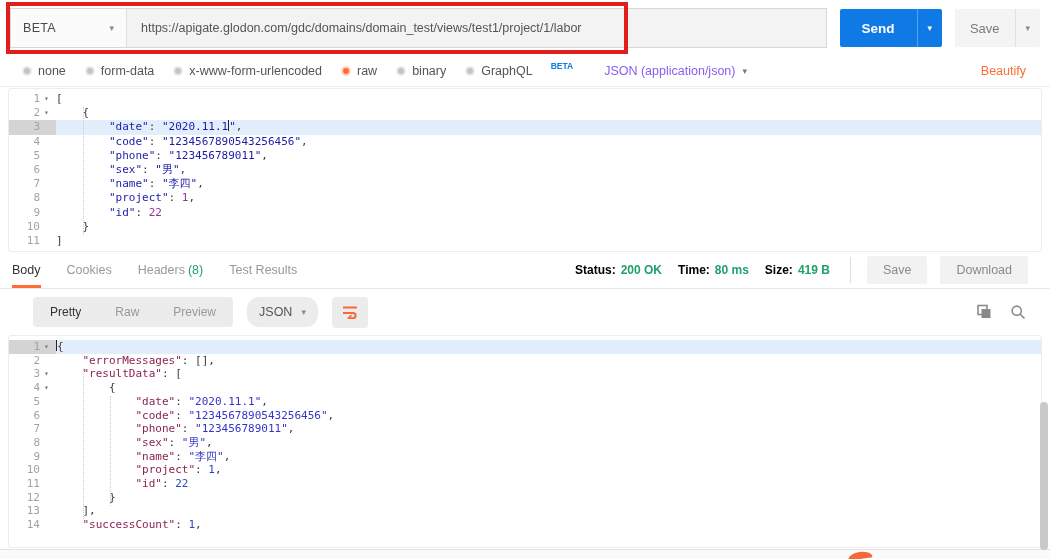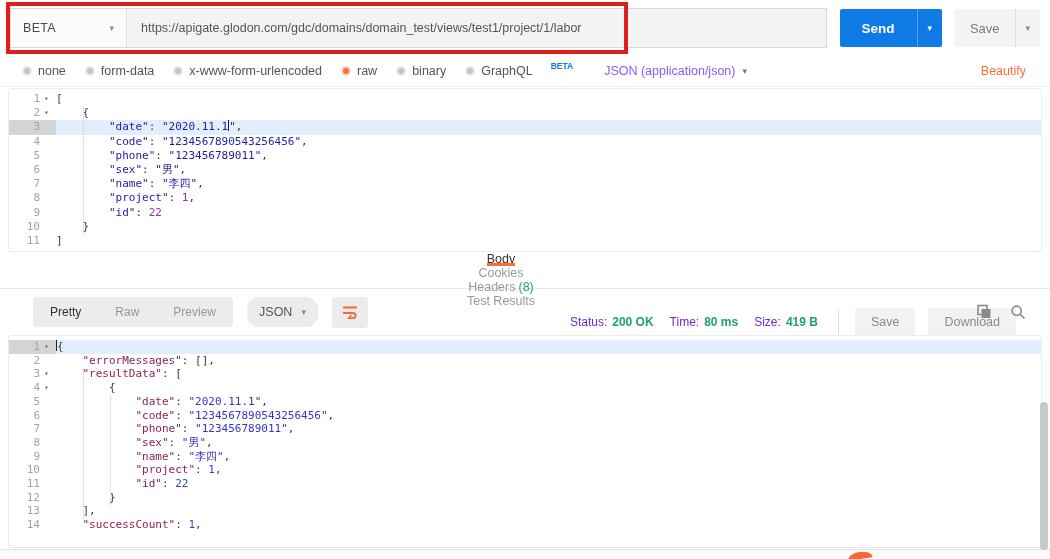--- a/index.html
+++ b/index.html
@@ -65,31 +65,31 @@
   .req .tk-k, .req .tk-s { color:#1c1caa; }
   .req .tk-num { color:#9431a4; }
   .res .tk-k { color:#8b2252; }
   .res .tk-s { color:#3434c8; }
   .res .tk-num { color:#2b48c8; }
   .tk-cur { display:inline-block; width:1px; height:11px; background:#222;
             vertical-align:-1px; }
   .indent-guide { position:absolute; border-left:1px dotted #ccc; pointer-events:none; }
 
   
-  .tabsrow { height:37px; display:flex; align-items:center; padding:0 34px 0 12px;
-             border-bottom:1px solid #e9e9e9;flex-direction:column; }
+  .tabsrow { height:37px; display:flex; align-items:center; padding:0 22px 0 12px;
+             border-bottom:1px solid #e9e9e9; }
   .rtab { position:relative; font-size:12.5px; color:#999; margin-right:26px;
           height:100%; display:flex; align-items:center; cursor:pointer; }
   .rtab.active { color:#333; }
   .rtab.active::after { content:""; position:absolute; left:0; right:0; bottom:0;
                         height:3px; background:#ff6c37; }
   .rtab .count { color:#21a06c; margin-left:3px; }
   .meta-group { margin-left:auto; display:flex; align-items:center; }
   .meta-pair { display:flex; align-items:center; margin-left:16px; }
-  .meta-label { font-size:12px; color:#6d28d9; margin-right:5px; }
+  .meta-label { font-size:12px; color:#000000; margin-right:5px;font-weight:bold; }
   .meta-value { font-size:12px; color:#21a06c; font-weight:600; }
   .vdivider { width:1px; height:26px; background:#ddd; margin:0 16px 0 20px; }
   .flat-btn { background:#f2f2f2; color:#8a8a8a; font-size:12.5px; border-radius:3px;
               padding:7px 16px; margin-left:13px; cursor:pointer; }
 
   
   .toolbar { height:46px; display:flex; align-items:center; padding:0 24px 0 33px; }
   .seg-control { display:flex; background:#ececec; border-radius:4px; overflow:hidden; }
   .seg { font-size:12px; color:#999; padding:8px 17px; cursor:pointer; }
   .seg.active { color:#333; }

